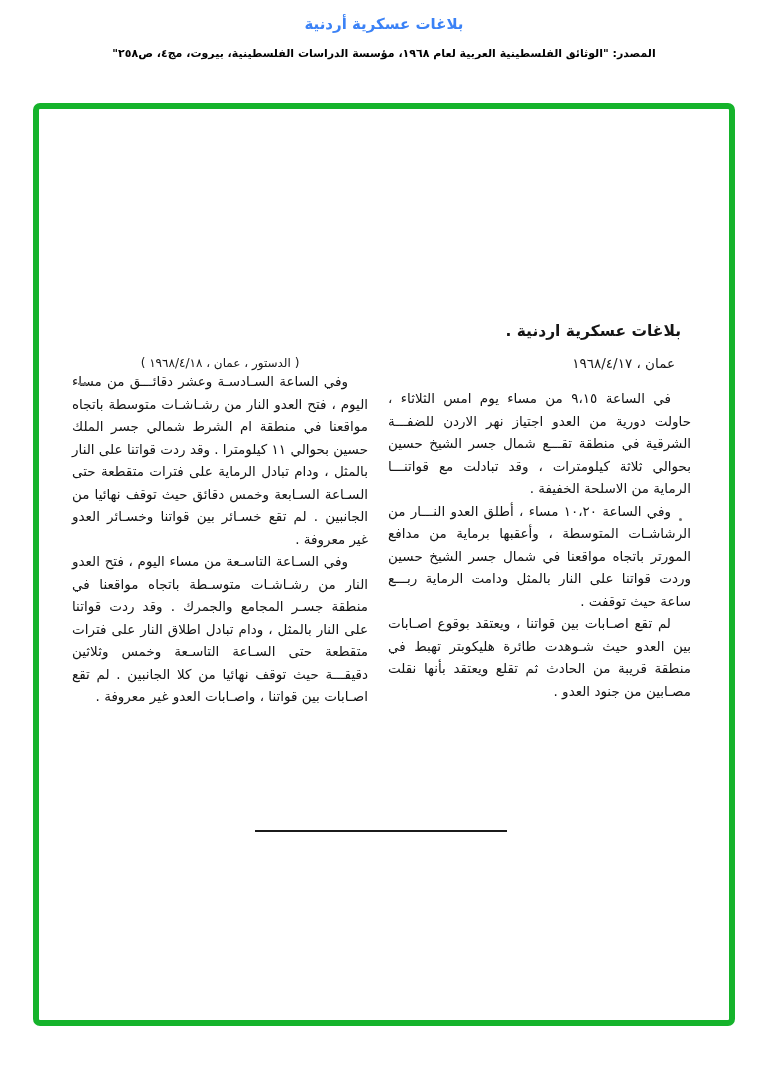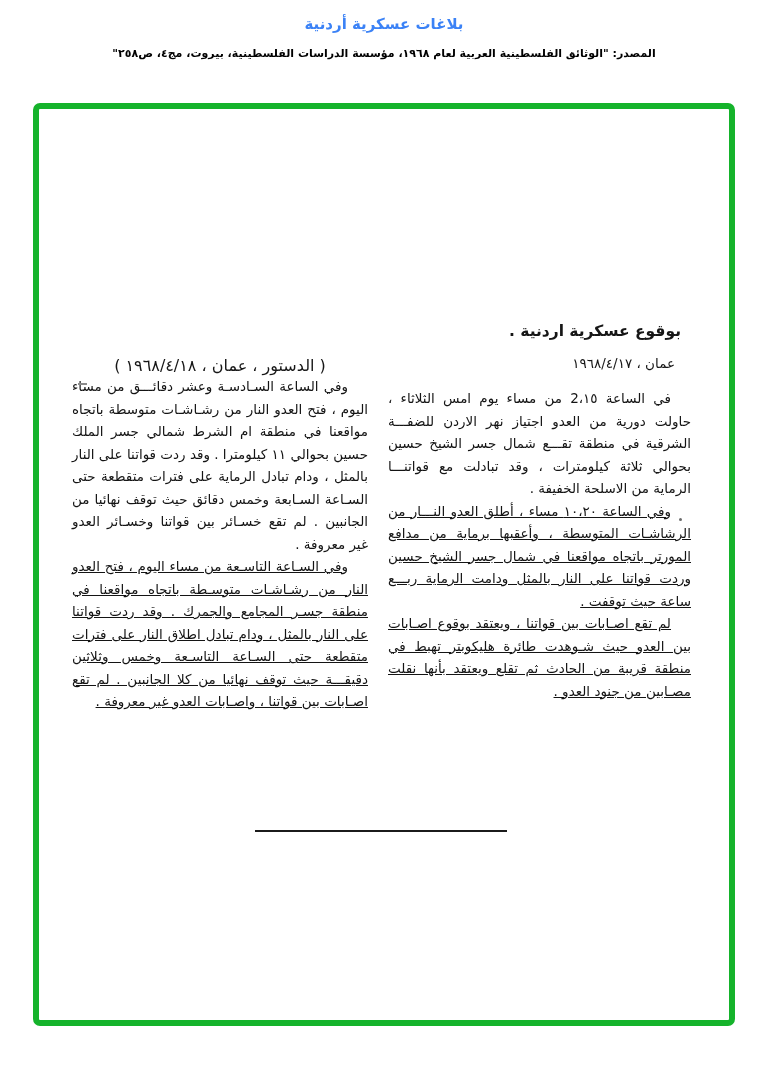--- a/index.html
+++ b/index.html
@@ -41,34 +41,34 @@
     text-align:left; 
     text-align:right;
     padding-right:10px;
   }
   .dateline {
     margin:15px 16px 16px 0;
     font-size:13.5px; font-weight:normal;
     text-align:right;
   }
   .press-citation {
-    margin:0; font-size:16px; font-weight:normal;
+    margin:0; font-size:12px; font-weight:normal;
     text-align:center; letter-spacing:0.5px;
   }
 
   p.body {
     margin:0;
     font-size:13.5px;
     line-height:22.5px;
     text-align:justify;
     text-indent:20px;
     color:#141414;
   }
   .gap-first { margin-top:25px; }
-  .gap-next  { margin-top:13px;text-decoration:underline; }
+  .gap-next  { margin-top:13px; }
 
   .divider-line {
     position:absolute; left:216px; top:721px;
     width:252px; height:2px;
     background:#1b1b1b;
   }
 
   .artifact-dash {
     position:absolute; left:39px; top:274px;
     width:9px; height:2px; background:#8a8a8a;
@@ -83,23 +83,23 @@
 
 <div class="page">
 
   <div class="page-title">بلاغات عسكرية أردنية</div>
 
   <div class="source-line">المصدر: "الوثائق الفلسطينية العربية لعام ١٩٦٨، مؤسسة الدراسات الفلسطينية، بيروت، مج٤، ص٢٥٨"</div>
 
   <div class="frame">
 
     <div class="col col-right">
-      <h2 class="doc-heading">بوقوع عسكرية اردنية .</h2>
+      <h2 class="doc-heading">بلاغات عسكرية اردنية .</h2>
       <div class="dateline">عمان ، ١٩٦٨/٤/١٧</div>
-      <p class="body gap-first">في الساعة 2،١٥ من مساء يوم امس الثلاثاء ، حاولت دورية من العدو اجتياز نهر الاردن للضفـــة الشرقية في منطقة تقـــع شمال جسر الشيخ حسين بحوالي ثلاثة كيلومترات ، وقد تبادلت مع قواتنـــا الرماية من الاسلحة الخفيفة .</p>
+      <p class="body gap-first">في الساعة ٩،١٥ من مساء يوم امس الثلاثاء ، حاولت دورية من العدو اجتياز نهر الاردن للضفـــة الشرقية في منطقة تقـــع شمال جسر الشيخ حسين بحوالي ثلاثة كيلومترات ، وقد تبادلت مع قواتنـــا الرماية من الاسلحة الخفيفة .</p>
       <p class="body gap-next">وفي الساعة ١٠،٢٠ مساء ، أطلق العدو النـــار من الرشاشـات المتوسطة ، وأعقبها برماية من مدافع المورتر باتجاه مواقعنا في شمال جسر الشيخ حسين وردت قواتنا على النار بالمثل ودامت الرماية ربـــع ساعة حيث توقفت .</p>
       <p class="body gap-next">لم تقع اصـابات بين قواتنا ، ويعتقد بوقوع اصـابات بين العدو حيث شـوهدت طائرة هليكوبتر تهبط في منطقة قريبة من الحادث ثم تقلع ويعتقد بأنها نقلت مصـابين من جنود العدو .</p>
     </div>
 
     <div class="col col-left">
       <div class="press-citation">( الدستور ، عمان ، ١٩٦٨/٤/١٨ )</div>
       <p class="body gap-first">وفي الساعة السـادسـة وعشر دقائـــق من مساء اليوم ، فتح العدو النار من رشـاشـات متوسطة باتجاه مواقعنا في منطقة ام الشرط شمالي جسر الملك حسين بحوالي ١١ كيلومترا . وقد ردت قواتنا على النار بالمثل ، ودام تبادل الرماية على فترات متقطعة حتى السـاعة السـابعة وخمس دقائق حيث توقف نهائيا من الجانبين . لم تقع خسـائر بين قواتنا وخسـائر العدو غير معروفة .</p>
       <p class="body gap-next">وفي السـاعة التاسـعة من مساء اليوم ، فتح العدو النار من رشـاشـات متوسـطة باتجاه مواقعنا في منطقة جسـر المجامع والجمرك . وقد ردت قواتنا على النار بالمثل ، ودام تبادل اطلاق النار على فترات متقطعة حتى السـاعة التاسـعة وخمس وثلاثين دقيقـــة حيث توقف نهائيا من كلا الجانبين . لم تقع اصـابات بين قواتنا ، واصـابات العدو غير معروفة .</p>
     </div>
 

